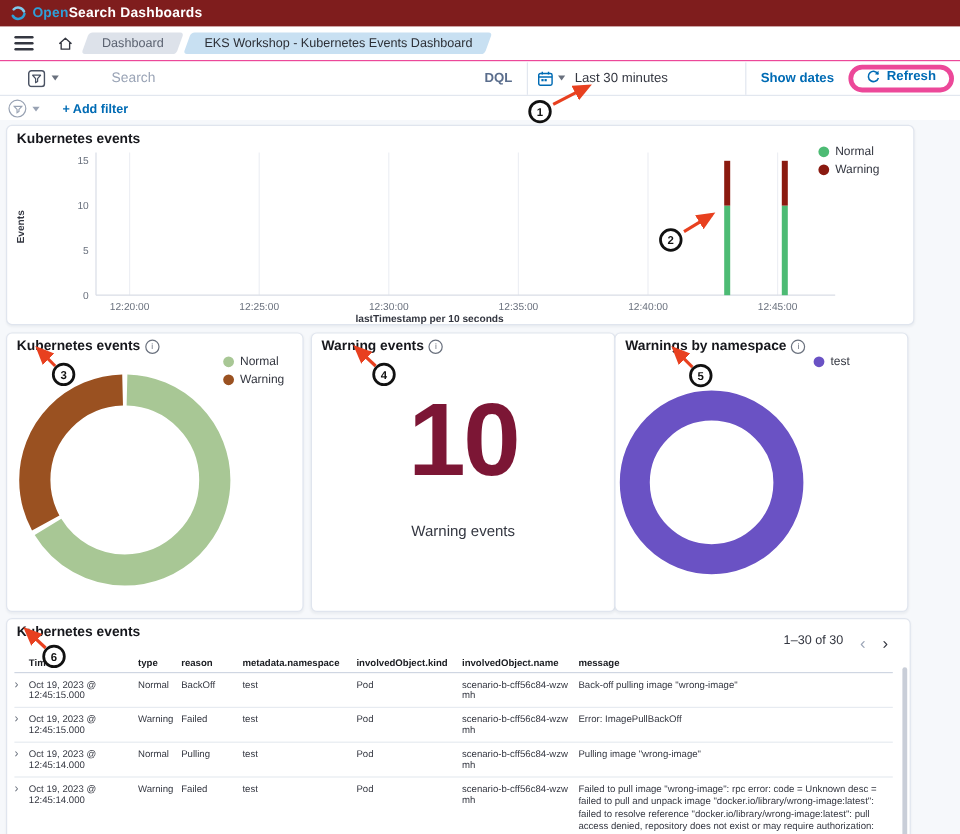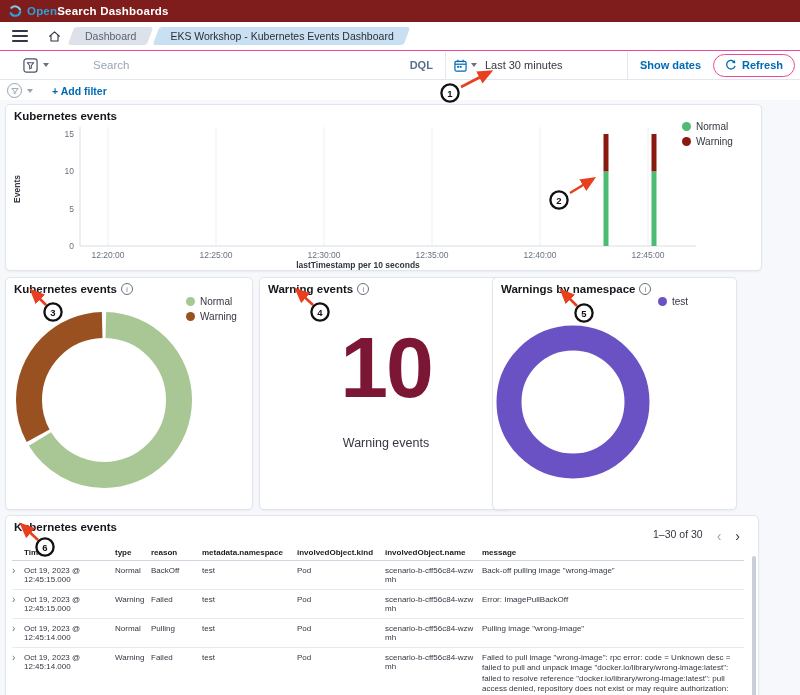--- a/index.html
+++ b/index.html
@@ -35,38 +35,38 @@
   .queryrow{height:28px;display:flex;align-items:center;border-bottom:1px solid #e2e7ef;}
   .qicon{margin-left:23px;display:flex;align-items:center;gap:5px;}
   .chev{width:0;height:0;border-left:3.5px solid transparent;border-right:3.5px solid transparent;border-top:4px solid #69707d;}
   .qinput{border:none;outline:none;font-size:11.5px;flex:1;margin-left:42px;color:#343741;font-family:"Liberation Sans",sans-serif;}
   .qinput::placeholder{color:#9aa4b6;}
   .dql{font-size:11px;color:#5a6d8c;font-weight:700;margin:0 12px 0 6px;cursor:pointer;}
   .qsep{width:1px;height:27px;background:#e2e7ef;}
   .calbtn{display:flex;align-items:center;gap:4px;padding:0 8px;cursor:pointer;}
   .trange{font-size:11px;color:#343741;width:142px;cursor:pointer;}
   .showdates{font-size:11px;color:#006BB4;font-weight:600;margin:17px 12px;cursor:pointer;white-space:nowrap;}
-  .refreshbtn{display:flex;align-items:center;gap:5px;height:23px;padding:0 11px;margin-right:5px;border:1px solid #ec4899;
+  .refreshbtn{display:flex;gap:5px;height:23px;padding:0 11px;margin-right:5px;border:4px solid #ec4899;
               border-radius:12px;background:#fff;color:#006BB4;font-size:11px;font-weight:600;cursor:pointer;white-space:nowrap;}
 
   
   .filterrow{height:21px;display:flex;align-items:center;border-bottom:1px solid #dfe4ec;padding-left:7px;gap:5px;}
   .filtercircle{width:13px;height:13px;border:1px solid #98a2b3;border-radius:50%;display:flex;align-items:center;justify-content:center;cursor:pointer;}
   .addfilter{font-size:10.5px;color:#006BB4;font-weight:600;margin-left:14px;cursor:pointer;}
 
   
   .content{position:absolute;top:100px;left:0;right:0;bottom:0;background:#f6f8fb;}
   .panel{position:absolute;background:#fff;border:1px solid #e0e5ee;border-radius:5px;box-shadow:0 1px 2px rgba(20,30,60,.05);}
   .ptitle{position:absolute;left:8px;top:5px;font-size:11.5px;font-weight:700;color:#16171c;display:flex;align-items:center;gap:4px;white-space:nowrap;}
   .infoic{width:10px;height:10px;border:1px solid #69707d;border-radius:50%;color:#69707d;font-size:7px;font-weight:400;
           display:flex;align-items:center;justify-content:center;cursor:pointer;}
   .pA{left:5px;top:4px;width:755px;height:165px;}
   .pB{left:5px;top:177px;width:246px;height:231px;}
   .pC{left:259px;top:177px;width:252px;height:231px;}
-  .pD{left:492px;top:177px;width:243px;height:231px;}
+  .pD{left:512px;top:177px;width:243px;height:231px;}
   .pE{left:5px;top:415px;width:752px;height:196px;}
 
   .legend{position:absolute;display:flex;flex-direction:column;gap:4px;}
   .legrow{display:flex;align-items:center;gap:5px;font-size:10px;color:#343741;cursor:pointer;}
   .dot{width:9px;height:9px;border-radius:50%;flex:none;}
 
   .histsvg{position:absolute;left:0;top:0;}
   .ticklbl{font-size:8.5px;fill:#69707d;}
   .axlbl{font-size:8.5px;font-weight:700;fill:#343741;}
 

